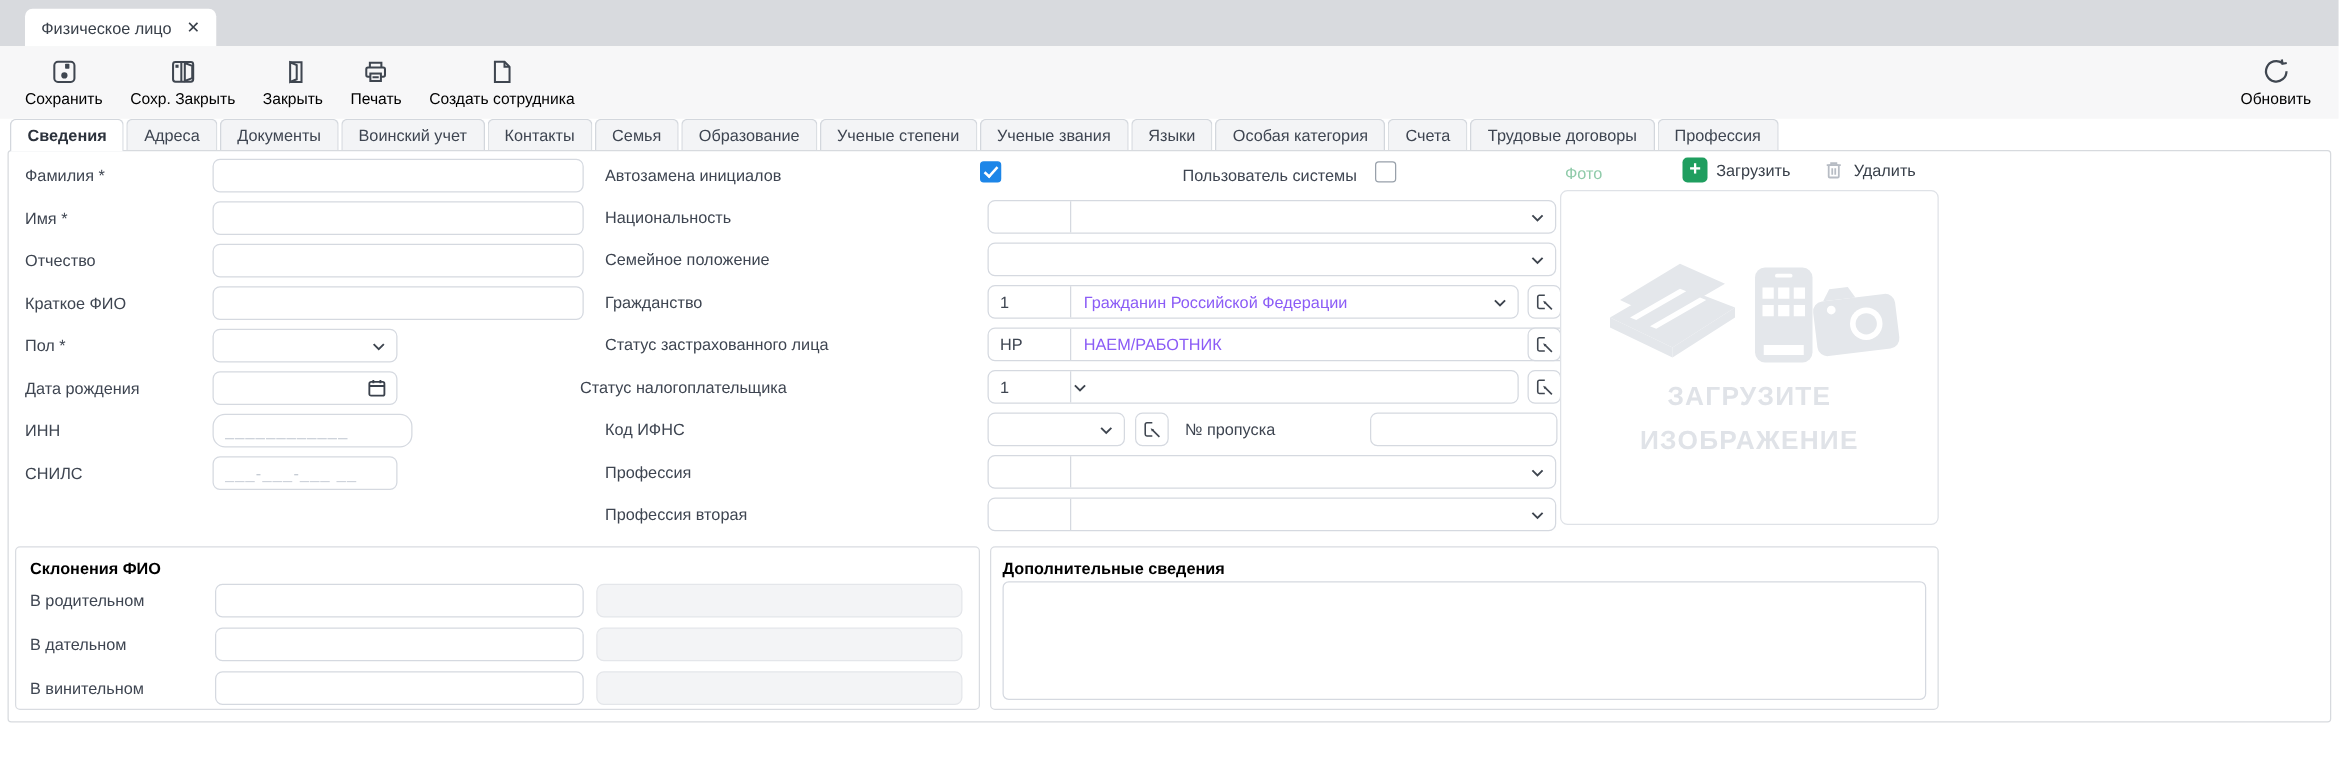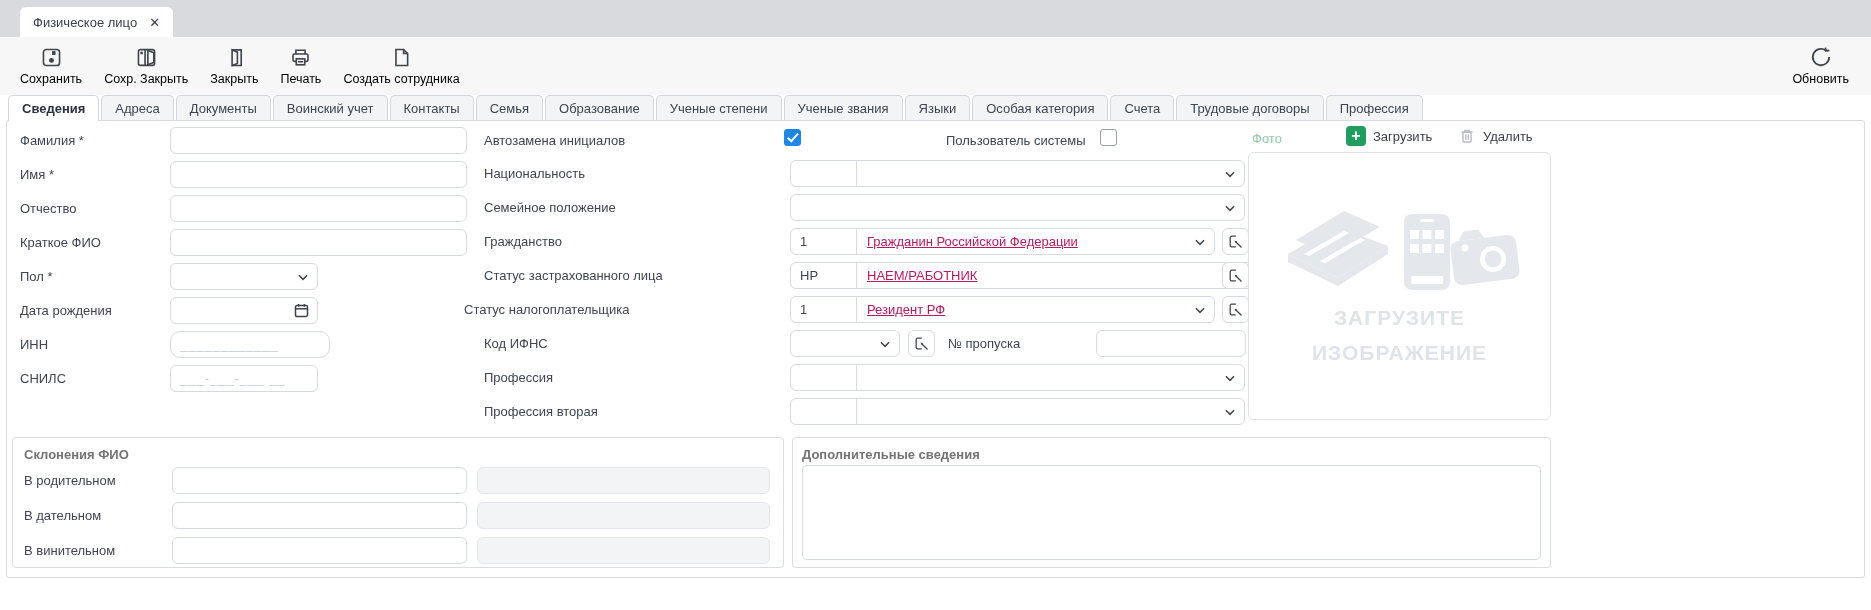--- a/index.html
+++ b/index.html
@@ -31,21 +31,21 @@
   
   .lbl{position:absolute;font-size:13px;color:#3e4551;white-space:nowrap;z-index:2;}
   .inp{position:absolute;height:27px;border:1px solid #d5d9e0;border-radius:6px;background:#fff;
        box-sizing:border-box;padding:0 9px;font-family:inherit;font-size:13px;color:#3e4551;outline:none;z-index:2;}
   .inp::placeholder{color:#c4cad3;letter-spacing:1px;}
   .inp[disabled]{background:#f3f4f6;border-color:#e4e6ea;}
   .select,.combo{position:absolute;height:27px;border:1px solid #d5d9e0;border-radius:6px;background:#fff;
        box-sizing:border-box;display:flex;align-items:center;cursor:pointer;z-index:2;}
   .combo-code{width:56px;align-self:stretch;display:flex;align-items:center;padding-left:9px;
        border-right:1px solid #d5d9e0;font-size:13px;color:#3e4551;}
-  .combo-text{flex:1;padding-left:10px;font-size:13px;color:#be185d;white-space:nowrap;overflow:hidden;text-decoration:underline;}
+  .combo-text{flex:1;padding-left:10px;font-size:13px;color:#8b5cf6;white-space:nowrap;overflow:hidden;}
   .chev{margin-left:auto;margin-right:7px;color:#3f4650;display:flex;}
   .combo .chev{margin-left:0;}
   .lookup{position:absolute;width:27px;height:27px;border:1px solid #d5d9e0;border-radius:6px;background:#fff;
        box-sizing:border-box;display:flex;align-items:center;justify-content:center;color:#3f4650;cursor:pointer;z-index:2;}
   .cal{margin-left:auto;color:#3a414c;display:flex;cursor:pointer;}
   .date-wrap{position:absolute;height:27px;border:1px solid #d5d9e0;border-radius:6px;background:#fff;
        box-sizing:border-box;display:flex;align-items:center;padding:0 7px 0 9px;z-index:2;}
   .checkbox{position:absolute;width:17px;height:17px;border:1.6px solid #98a0aa;border-radius:3px;
        background:#fff;box-sizing:border-box;cursor:pointer;z-index:2;}
   .checkbox.checked{background:#1d86e8;border-color:#1d86e8;}
@@ -57,21 +57,21 @@
        font-size:13px;color:#39404a;}
   .plus-sq{width:20px;height:20px;background:#1f9e5f;border-radius:4px;color:#fff;display:flex;
        align-items:center;justify-content:center;font-size:16px;font-weight:700;line-height:1;}
   .trash{color:#b7bcc4;display:flex;}
   .photo-box{position:absolute;left:1248px;top:152px;width:303px;height:268px;border:1px solid #dfe2e7;
        border-radius:6px;background:#fff;box-sizing:border-box;z-index:2;}
   .photo-ph{position:absolute;left:1248px;width:303px;text-align:center;font-size:21px;font-weight:700;
        color:#e0e3e8;letter-spacing:1px;z-index:2;}
   
   .panel{position:absolute;border:1px solid #d9dce1;border-radius:4px;background:#fff;box-sizing:border-box;z-index:2;}
-  .panel-title{position:absolute;font-size:13px;font-weight:700;color:#737373;z-index:3;white-space:nowrap;}
+  .panel-title{position:absolute;font-size:13px;font-weight:700;color:#000000;z-index:3;white-space:nowrap;}
   textarea.big{position:absolute;border:1px solid #d5d9e0;border-radius:5px;resize:none;outline:none;
        font-family:inherit;font-size:13px;color:#3e4551;box-sizing:border-box;padding:6px 8px;z-index:3;background:#fff;}
   svg{display:block;}
 </style>
 </head>
 <body>
 
 <div class="app">
 
   <div class="win-strip">
@@ -262,21 +262,20 @@
     <svg width="17" height="17" viewBox="0 0 24 24" fill="none" stroke="currentColor" stroke-width="1.8">
       <path d="M12.5 4.5 H6.4 A1.9 1.9 0 0 0 4.5 6.4 V17.6 A1.9 1.9 0 0 0 6.4 19.5 H12.5"></path>
       <line x1="20.5" y1="20.5" x2="12.6" y2="12.6"></line>
       <polygon points="10.6,10.6 14.4,12 12,14.4" fill="currentColor" stroke="none"></polygon>
     </svg>
   </div>
 
   <div class="lbl" style="left:464px;top:302px">Статус налогоплательщика</div>
   <div class="combo" style="left:790px;top:296px;width:425px">
     <span class="combo-code">1</span>
-    <span class="combo-text">Резидент РФ</span>
     <span class="chev">
       <svg width="14" height="14" viewBox="0 0 24 24" fill="none" stroke="currentColor" stroke-width="2.6">
           <polyline points="5 9 12 16 19 9"></polyline>
         </svg>
     </span>
   </div>
   <div class="lookup" style="left:1222px;top:296px">
     <svg width="17" height="17" viewBox="0 0 24 24" fill="none" stroke="currentColor" stroke-width="1.8">
       <path d="M12.5 4.5 H6.4 A1.9 1.9 0 0 0 4.5 6.4 V17.6 A1.9 1.9 0 0 0 6.4 19.5 H12.5"></path>
       <line x1="20.5" y1="20.5" x2="12.6" y2="12.6"></line>

